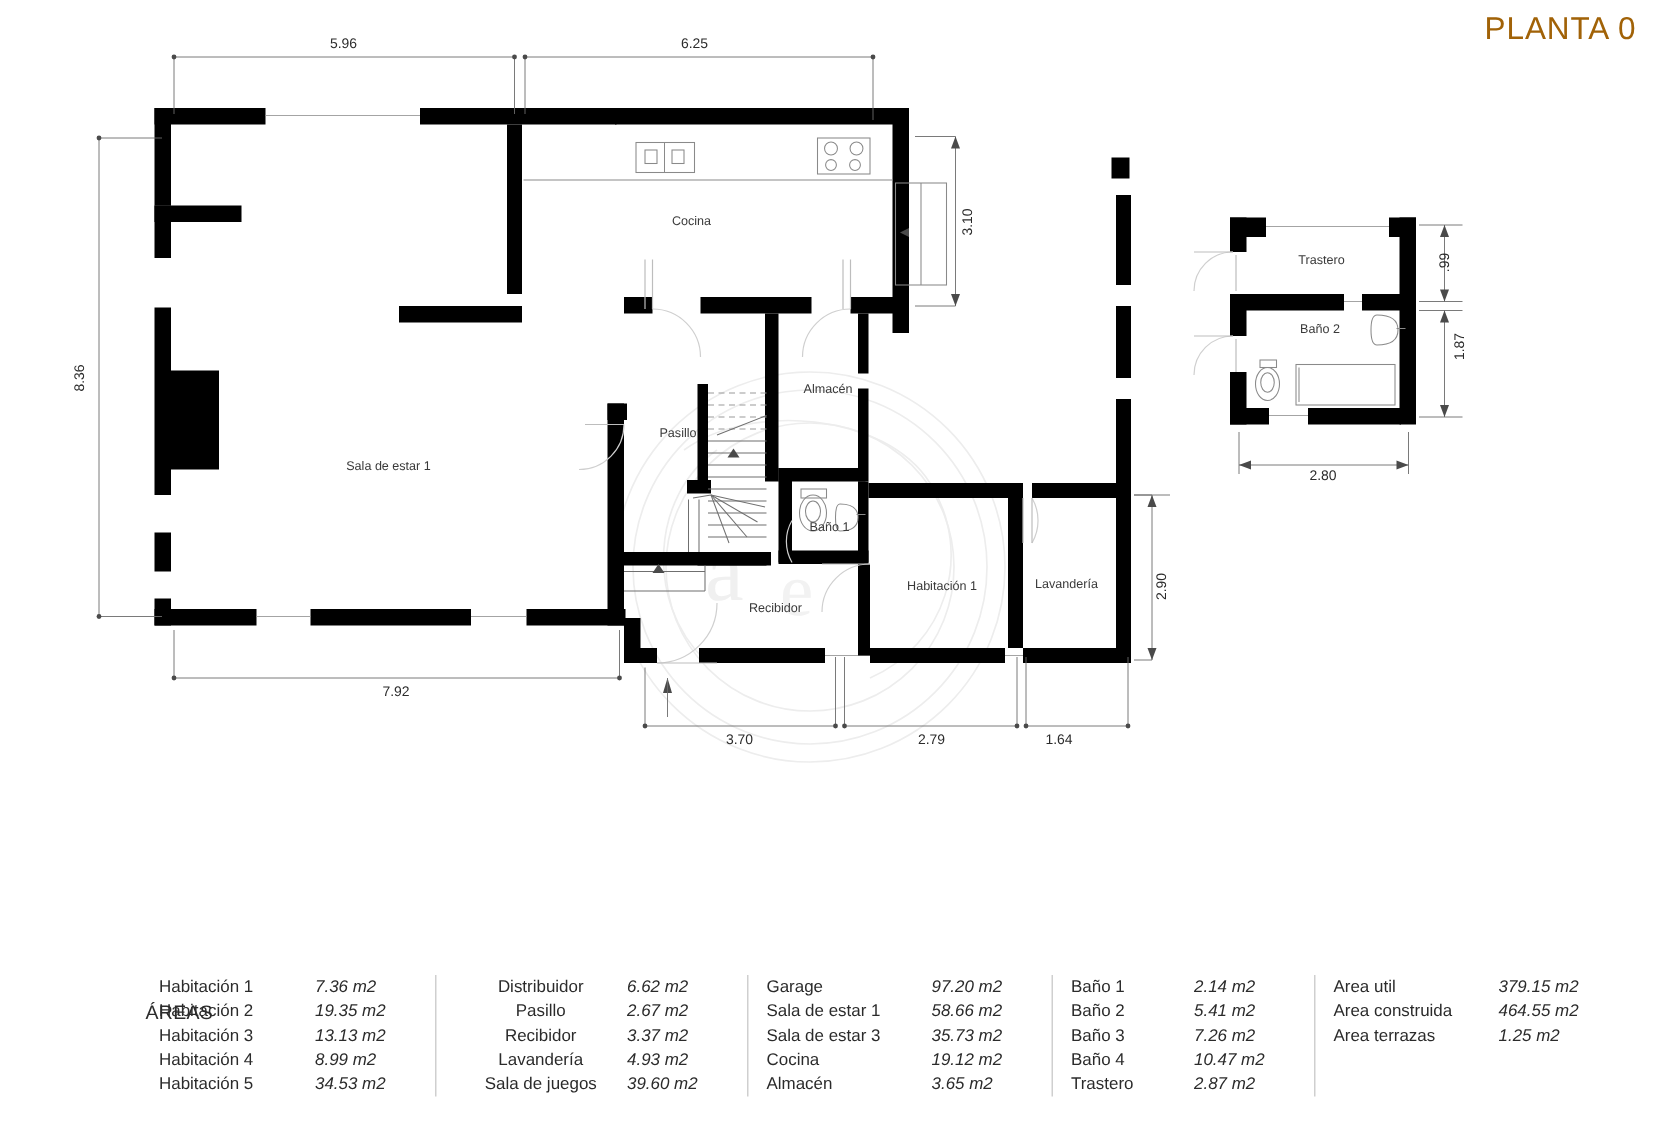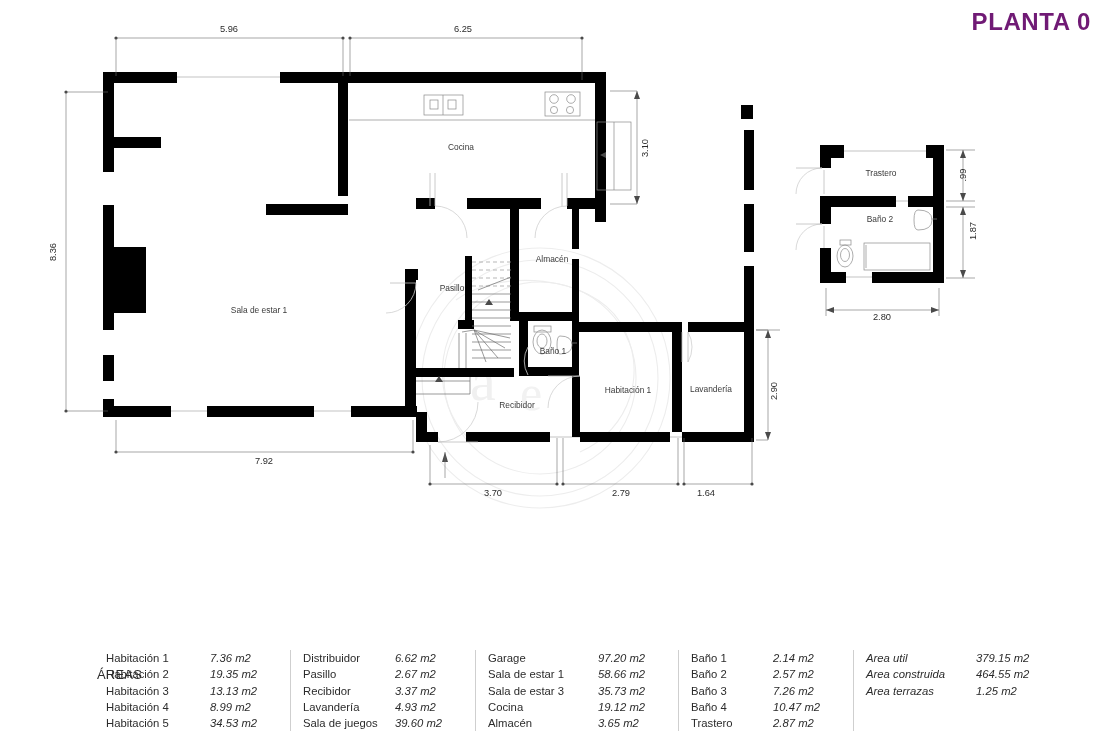--- a/index.html
+++ b/index.html
@@ -23,24 +23,24 @@
     position: absolute;
     left: 0;
     top: 0;
     width: 1107px;
     height: 749px;
   }
   .page-title {
     position: absolute;
     right: 16px;
     top: 8px;
-    font-size: 24px;
-    font-weight: 700;
+    font-size: 21px;
+    font-weight: 400;
     letter-spacing: 0.6px;
-    color: #701a75;
+    color: #a16207;
   }
   .areas-title {
     position: absolute;
     left: 97px;
     top: 623px;
     font-size: 13px;
     color: #2b2b2b;
     letter-spacing: 0.2px;
     margin-top: 44px;
   }
@@ -62,24 +62,24 @@
   .area-col:last-child { border-right: none; }
   .area-row {
     display: flex;
     font-size: 11.3px;
     line-height: 16.3px;
     color: #2b2b2b;
     white-space: nowrap;
   }
   .area-name { width: 104px; }
   .area-val  { width: 68px; font-style: italic; }
-  .col-w2 .area-name { width: 92px; }
+  .col-w2 .area-name { width: 115px; text-align: center; }
   .col-w3 .area-name { width: 110px; }
   .col-w4 .area-name { width: 82px; }
-  .col-w5 .area-name { width: 110px; font-style: italic; }
+  .col-w5 .area-name { width: 110px; }
   .room-label {
     font-size: 8.4px;
     fill: #3a3a3a;
     text-anchor: middle;
     font-family: "Liberation Sans", sans-serif;
   }
   .dim-text {
     font-size: 9.3px;
     fill: #2b2b2b;
     text-anchor: middle;
@@ -487,21 +487,21 @@
       </div>
     </div>
 
     <div class="area-col col-w4">
       <div class="area-row">
         <span class="area-name">Baño 1</span>
         <span class="area-val">2.14 m2</span>
       </div>
       <div class="area-row">
         <span class="area-name">Baño 2</span>
-        <span class="area-val">2.57 m2</span>
+        <span class="area-val">5.41 m2</span>
       </div>
       <div class="area-row">
         <span class="area-name">Baño 3</span>
         <span class="area-val">7.26 m2</span>
       </div>
       <div class="area-row">
         <span class="area-name">Baño 4</span>
         <span class="area-val">10.47 m2</span>
       </div>
       <div class="area-row">

